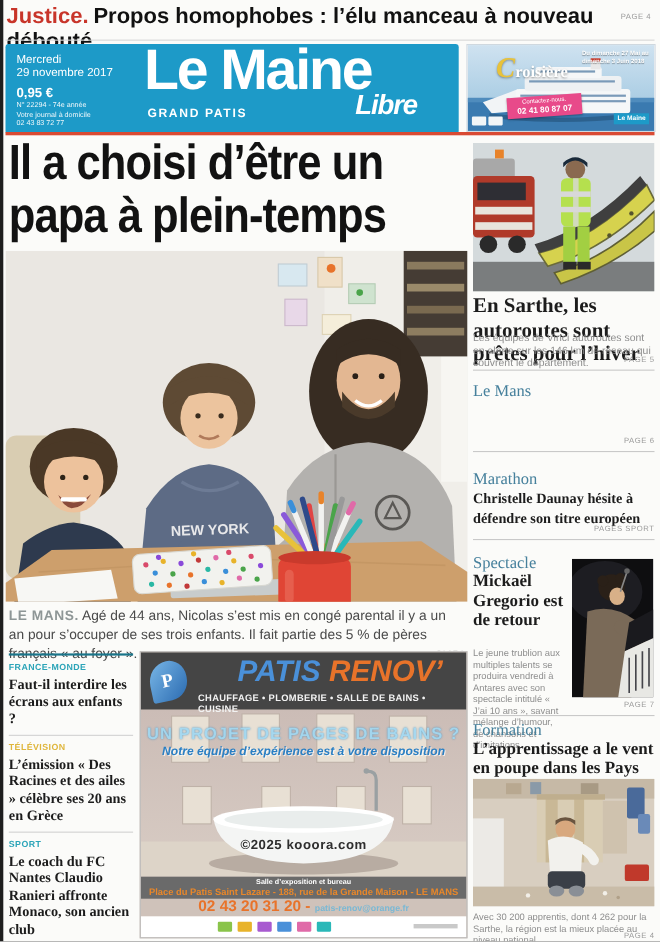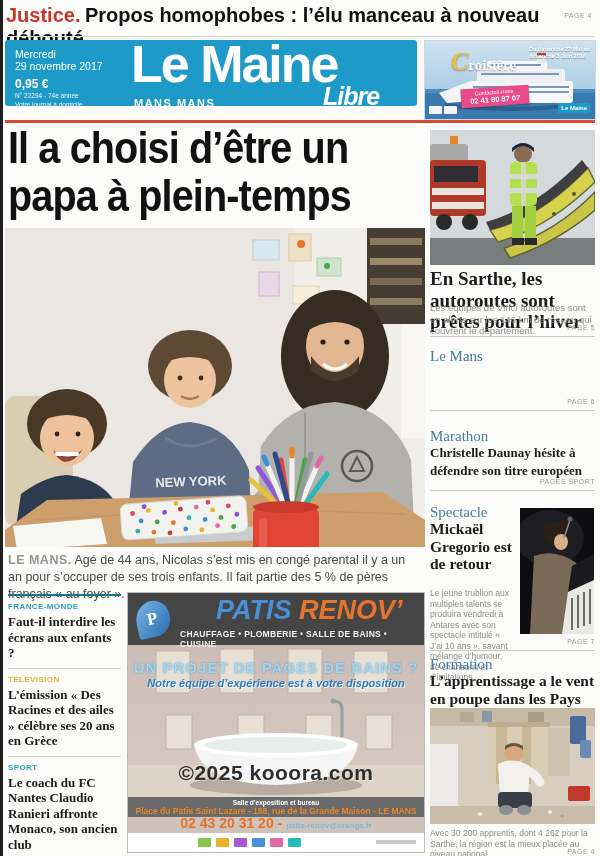--- a/index.html
+++ b/index.html
@@ -9,21 +9,21 @@
   .edge-left{left:0;top:0;width:3px;height:856px;background:#1e1e1e;}
 
   
   .topbar{left:6px;top:4px;width:588px;height:30px;}
   .topbar .kick{color:#c8352a;font-weight:bold;font-size:20px;}
   .topbar .head{color:#111;font-weight:bold;font-size:20px;}
   .topbar .pg{position:absolute;right:2px;top:8px;font-size:7px;color:#9a9a9a;letter-spacing:.5px;}
   .topbar-rule{left:5px;top:36px;width:590px;height:1px;background:#d8d8d8;}
 
   
-  .mast{left:5px;top:40px;width:412px;height:66px;background:#1d9ac8;border-radius:3px;color:#fff;}
+  .mast{left:5px;top:40px;width:412px;height:82px;background:#1d9ac8;border-radius:3px;color:#fff;}
   .mast .d1{position:absolute;left:10px;top:8px;font-size:10.5px;line-height:12px;}
   .mast .price{position:absolute;left:10px;top:37px;font-size:12px;font-weight:bold;}
   .mast .issue{position:absolute;left:10px;top:52px;font-size:6.5px;opacity:.92;}
   .mast .dom{position:absolute;left:10px;top:61px;font-size:6.5px;line-height:8px;opacity:.92;}
   .mast .title{position:absolute;left:126px;top:-6px;font-size:52px;font-weight:bold;letter-spacing:-2px;}
   .mast .edition{position:absolute;left:129px;top:57px;font-size:11px;font-weight:bold;letter-spacing:1.5px;}
   .mast .libre{position:absolute;left:318px;top:42px;font-size:25px;font-weight:bold;letter-spacing:-1px;font-style:italic;}
   .red-rule{left:5px;top:120px;width:590px;height:3px;background:#d94a33;}
 
   
@@ -72,21 +72,21 @@
      border-radius:60% 50% 55% 8%;transform:rotate(-12deg);}
   .ad-drop b{position:absolute;left:11px;top:8px;color:#fff;font-family:"Liberation Serif",serif;font-size:17px;}
   .ad-brand{position:absolute;left:52px;top:2px;font-size:27px;font-weight:bold;font-style:italic;letter-spacing:0;}
   .ad-brand .b1{color:#4a90d9;margin-left:36px;} .ad-brand .b2{color:#e8732a;}
   .ad-services{position:absolute;left:52px;top:36px;font-size:8.5px;font-weight:bold;color:#f2f2f2;letter-spacing:.3px;}
   .ad-scene{position:absolute;left:0;top:52px;width:296px;height:152px;}
   .ad-q{position:absolute;left:0;top:66px;width:296px;text-align:center;font-size:15px;font-weight:bold;
      color:#9fd8f2;letter-spacing:1px;text-shadow:0 0 2px #4a8ab8;opacity:.9;}
   .ad-sub{position:absolute;left:0;top:84px;width:296px;text-align:center;font-size:11px;font-weight:bold;
      font-style:italic;color:#2a7fc4;text-shadow:1px 1px 0 rgba(255,255,255,.7);}
-  .watermark{position:absolute;left:0;top:168px;width:296px;text-align:center;font-size:21px;font-weight:bold;
+  .watermark{position:absolute;left:0;top:168px;width:296px;text-align:center;font-size:12px;font-weight:bold;
      color:#2e2e2e;letter-spacing:.5px;text-shadow:1px 1px 0 rgba(255,255,255,.35);}
   .ad-foot{position:absolute;left:0;top:204px;width:296px;height:20px;background:#6a6a6a;text-align:center;}
   .ad-foot .f1{font-size:6.5px;color:#fff;font-weight:bold;margin-top:2px;}
   .ad-foot .f2{font-size:8.5px;color:#e8872a;font-weight:bold;}
   .ad-foot .f3{font-size:14px;color:#e8732a;font-weight:bold;line-height:14px;}
   .ad-foot .f3 .mail{font-size:8px;color:#7ab8d4;font-weight:bold;}
   .ad-strip{position:absolute;left:0;top:240px;width:296px;height:19px;background:#fff;}
   .ad-strip .logos{position:absolute;left:70px;top:5px;display:flex;gap:5px;}
   .ad-strip .logos span{display:inline-block;width:13px;height:9px;border-radius:1px;}
   .ad-strip .fine{position:absolute;right:8px;top:7px;width:40px;height:4px;background:#c9c9c9;}
@@ -109,21 +109,21 @@
       <div>Mercredi</div>
       <div>29 novembre 2017</div>
     </div>
     <div class="price">0,95 €</div>
     <div class="issue">N° 22294 - 74e année</div>
     <div class="dom">
       <div>Votre journal à domicile</div>
       <div>02 43 83 72 77</div>
     </div>
     <div class="title">Le Maine</div>
-    <div class="edition">MANS MANS</div>
+    <div class="edition">GRAND PATIS</div>
     <div class="libre">Libre</div>
   </div>
 
   <div class="abs cruise">
     <svg width="170" height="78" viewBox="0 0 170 78">
       <defs>
         <linearGradient id="sky" x1="0" y1="0" x2="0" y2="1">
           <stop offset="0" stop-color="#cfe2f0"></stop>
             <stop offset="1" stop-color="#96c2dd"></stop>
         </linearGradient>

